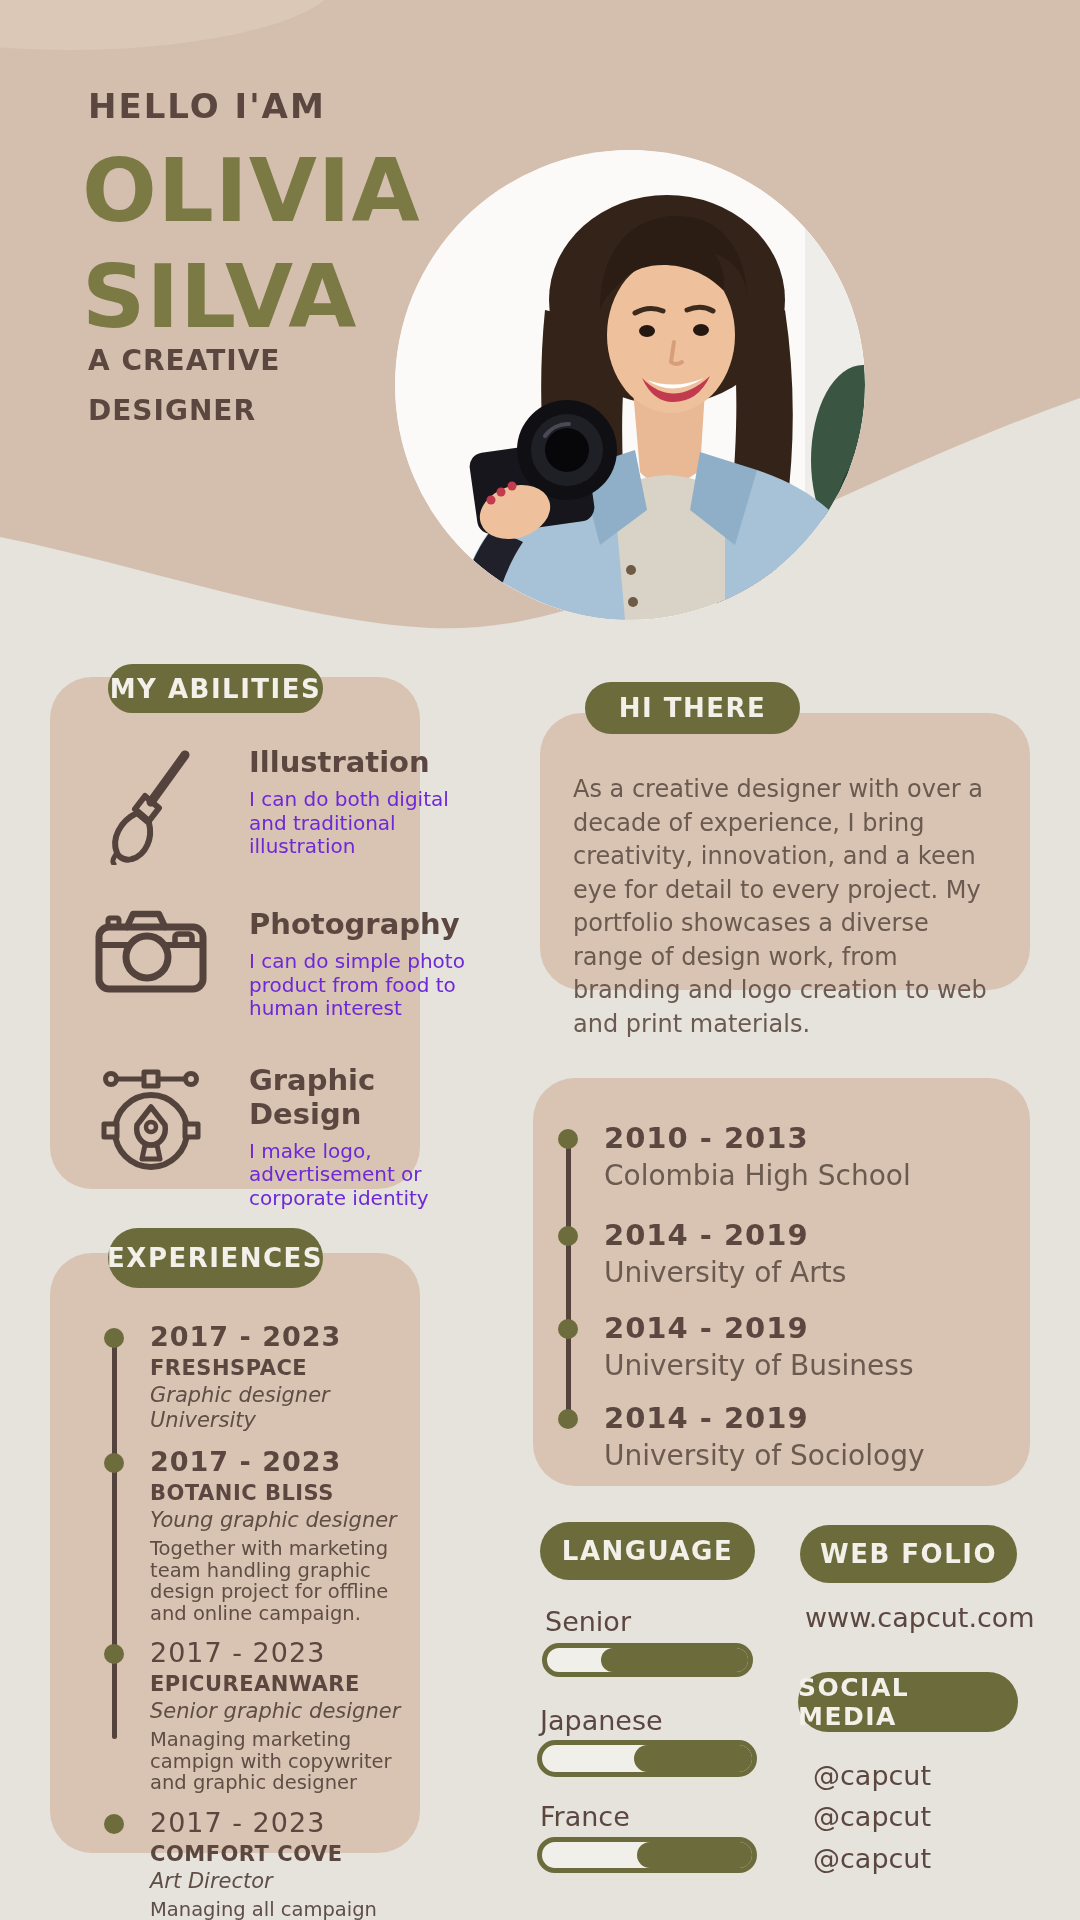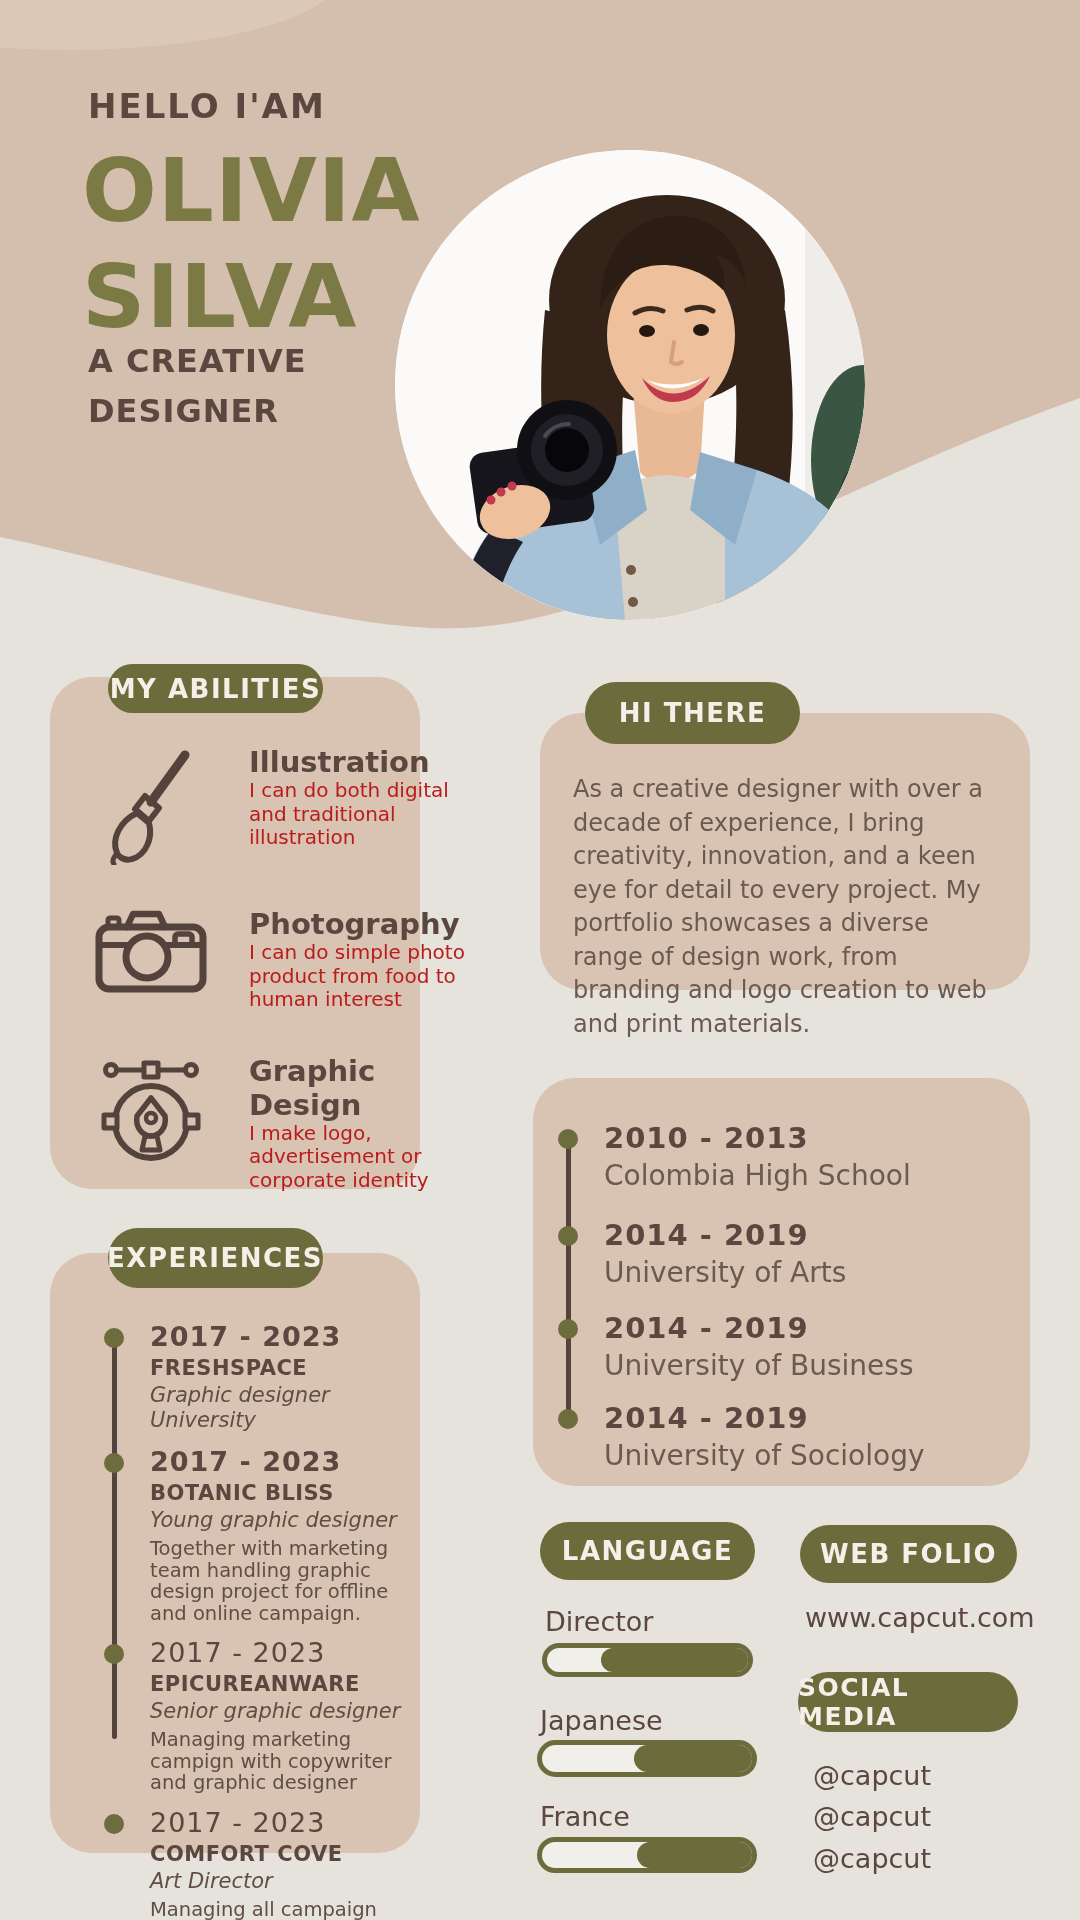--- a/index.html
+++ b/index.html
@@ -6,36 +6,36 @@
   body{width:1080px;height:1920px;font-family:"DejaVu Sans",sans-serif;}
   #page{position:relative;width:1080px;height:1920px;background:#e6e2dc;overflow:hidden;}
 
   
   .hero-wave{position:absolute;left:0;top:0;z-index:1;}
   .portrait{position:absolute;left:395px;top:150px;width:470px;height:470px;border-radius:50%;
             background:#fbfaf8;overflow:hidden;z-index:3;}
   .hero-text{position:absolute;z-index:4;color:#5b4740;}
   .greeting{left:88px;top:86px;font-size:34px;font-weight:bold;letter-spacing:2px;}
   .big-name{left:82px;top:138px;font-size:88px;line-height:106px;font-weight:bold;color:#7b7a45;letter-spacing:1px;}
-  .role{left:88px;top:336px;font-size:32px;line-height:50px;font-weight:bold;letter-spacing:1px;}
+  .role{left:88px;top:336px;font-size:28px;line-height:50px;font-weight:bold;letter-spacing:1px;}
 
   
   .pill{position:absolute;z-index:5;background:#6c6b3c;border-radius:999px;color:#f2f0e9;
         display:flex;align-items:center;justify-content:center;font-weight:bold;
         font-size:26px;letter-spacing:1.5px;}
 
   
   .card{position:absolute;background:#d9c3b2;border-radius:42px;z-index:2;}
 
   
   .ab-rows{position:absolute;left:95px;top:745px;width:300px;z-index:4;}
   .ab-row{display:flex;gap:42px;margin-bottom:42px;}
   .ab-icon{width:112px;flex:0 0 112px;display:flex;justify-content:center;align-items:flex-start;}
   .ab-title{font-size:29px;font-weight:bold;color:#5b4740;}
-  .ab-desc{font-size:20px;line-height:23.5px;color:#b91c1c;margin-top:0;width:218px;}
+  .ab-desc{font-size:20px;line-height:23.5px;color:#6d28d9;margin-top:9px;width:218px;}
 
   
   .timeline{position:absolute;z-index:4;}
   .tl-line{position:absolute;width:5px;background:#53433c;border-radius:3px;left:-2.5px;}
   .tl-row{position:relative;padding-left:36px;}
   .tl-dot{position:absolute;left:-10px;width:20px;height:20px;border-radius:50%;background:#6d6c3d;}
 
   
   .xp-period{font-size:27px;line-height:30px;font-weight:bold;color:#5b4740;letter-spacing:1px;}
   .xp-period.light{font-weight:normal;}
@@ -226,21 +226,21 @@
     <div class="tl-row">
       <span class="tl-dot" style="top:6px;"></span>
       <div class="xp-period light">2017 - 2023</div>
       <div class="xp-company">COMFORT COVE</div>
       <div class="xp-role">Art Director</div>
       <div class="xp-desc">Managing all campaign and strategies in all over company</div>
     </div>
   </div>
 
   <div class="card" style="left:540px;top:713px;width:490px;height:277px;"></div>
-  <div class="pill" style="left:585px;top:682px;width:215px;height:62px;">
+  <div class="pill" style="left:585px;top:682px;width:215px;height:52px;">
     <span>HI THERE</span>
   </div>
   <div class="about-text">As a creative designer with over a decade of experience, I bring creativity, innovation, and a keen eye for detail to every project. My portfolio showcases a diverse range of design work, from branding and logo creation to web and print materials.</div>
 
   <div class="card" style="left:533px;top:1078px;width:497px;height:408px;"></div>
 
   <div class="timeline" style="left:568px;top:1122px;width:430px;">
     <div class="tl-line" style="top:16px;height:283px;"></div>
 
     <div class="tl-row" style="margin-bottom:27px;">
@@ -262,21 +262,21 @@
       <span class="tl-dot" style="top:7px;"></span>
       <div class="ed-period">2014 - 2019</div>
       <div class="ed-school">University of Sociology</div>
     </div>
   </div>
 
   <div class="pill" style="left:540px;top:1522px;width:215px;height:58px;">
     <span>LANGUAGE</span>
   </div>
 
-  <div class="lang-label" style="left:545px;top:1606px;">Director</div>
+  <div class="lang-label" style="left:545px;top:1606px;">Senior</div>
   <div class="lang-bar" style="left:542px;top:1643px;width:201px;height:24px;">
     <div class="lang-fill" style="width: 73%;"></div>
   </div>
 
   <div class="lang-label" style="left:540px;top:1705px;">Japanese</div>
   <div class="lang-bar" style="left:537px;top:1740px;width:210px;height:27px;">
     <div class="lang-fill" style="width: 56%;"></div>
   </div>
 
   <div class="lang-label" style="left:540px;top:1801px;">France</div>

